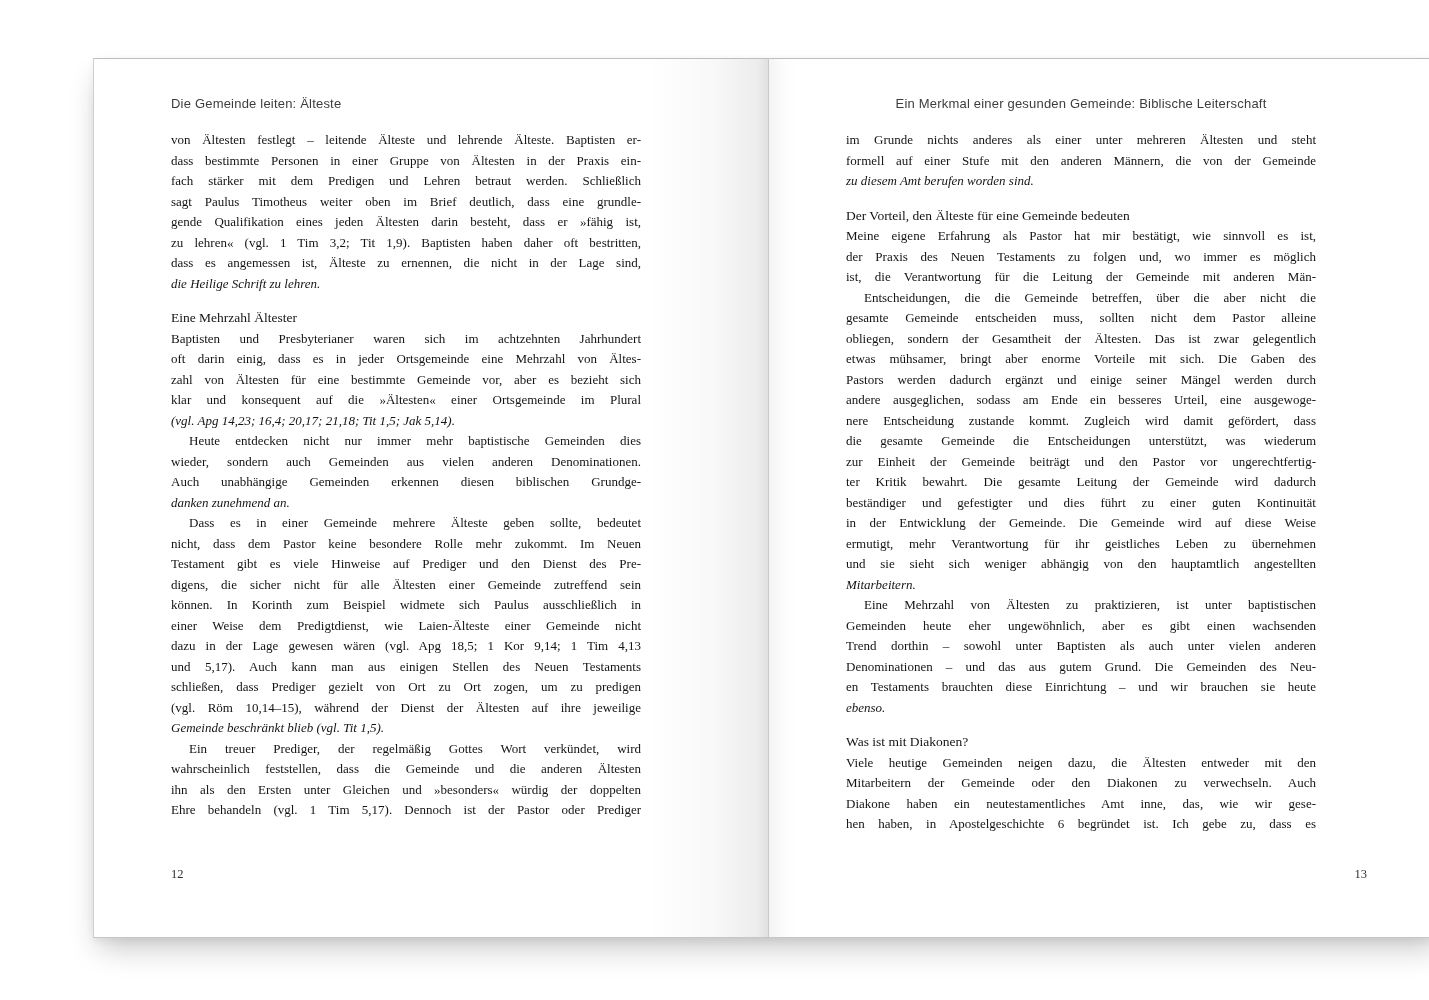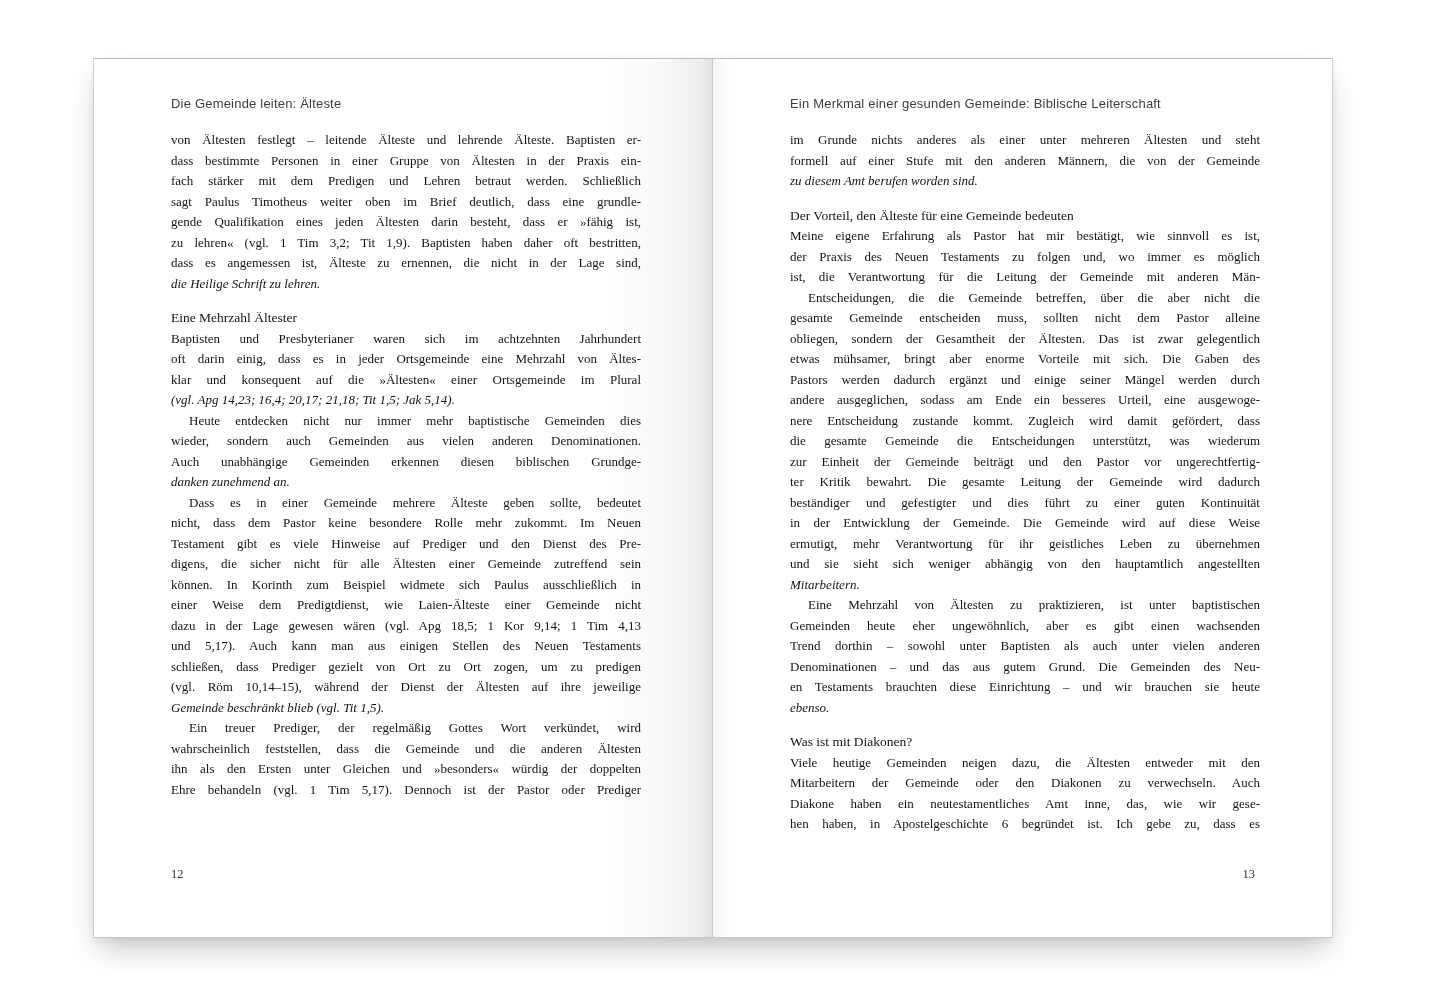--- a/index.html
+++ b/index.html
@@ -15,21 +15,21 @@
     overflow: hidden;
   }
   .spread {
     position: absolute;
     left: 93px;
     top: 58px;
     display: flex;
     box-shadow: 0 16px 28px -6px rgba(0,0,0,0.22), 0 3px 8px rgba(0,0,0,0.06);
   }
   .page {
-    width: 620px;
+    width: 676px;
     height: 880px;
     background-color: #ffffff;
     position: relative;
     box-sizing: border-box;
   }
   .page-left {
     border-top: 1px solid #bdbdbd;
     border-left: 1px solid #cfcfcf;
     border-bottom: 1px solid #c6c6c6;
     border-right: 1px solid #c9c9c9;
@@ -56,21 +56,21 @@
   }
   .running-head {
     font-family: "Liberation Sans", sans-serif;
     font-size: 13px;
     letter-spacing: 0.2px;
     color: #3d3d3d;
     height: 17px;
     margin-bottom: 17px;
     white-space: nowrap;
   }
-  .page-right .running-head { text-align: left; }
+  .page-right .running-head { text-align: center; }
   .body-text {
     font-size: 13px;
     line-height: 20.5px;
     color: #131313;
   }
   .line {
     text-align: justify;
     text-align-last: justify;
   }
   .line.end { text-align-last: left; font-style: italic; }
@@ -105,20 +105,21 @@
             <div class="line">sagt Paulus Timotheus weiter oben im Brief deutlich, dass eine grundle-</div>
             <div class="line">gende Qualifikation eines jeden Ältesten darin besteht, dass er »fähig ist,</div>
             <div class="line">zu lehren« (vgl. 1 Tim 3,2; Tit 1,9). Baptisten haben daher oft bestritten,</div>
             <div class="line">dass es angemessen ist, Älteste zu ernennen, die nicht in der Lage sind,</div>
             <div class="line end">die Heilige Schrift zu lehren.</div>
           </div>
           <div class="subheading">Eine Mehrzahl Ältester</div>
           <div class="para">
             <div class="line">Baptisten und Presbyterianer waren sich im achtzehnten Jahrhundert</div>
             <div class="line">oft darin einig, dass es in jeder Ortsgemeinde eine Mehrzahl von Ältes-</div>
+            <div class="line">zahl von Ältesten für eine bestimmte Gemeinde vor, aber es bezieht sich</div>
             <div class="line">klar und konsequent auf die »Ältesten« einer Ortsgemeinde im Plural</div>
             <div class="line end">(vgl. Apg 14,23; 16,4; 20,17; 21,18; Tit 1,5; Jak 5,14).</div>
           </div>
           <div class="para">
             <div class="line indent">Heute entdecken nicht nur immer mehr baptistische Gemeinden dies</div>
             <div class="line">wieder, sondern auch Gemeinden aus vielen anderen Denominationen.</div>
             <div class="line">Auch unabhängige Gemeinden erkennen diesen biblischen Grundge-</div>
             <div class="line end">danken zunehmend an.</div>
           </div>
           <div class="para">

